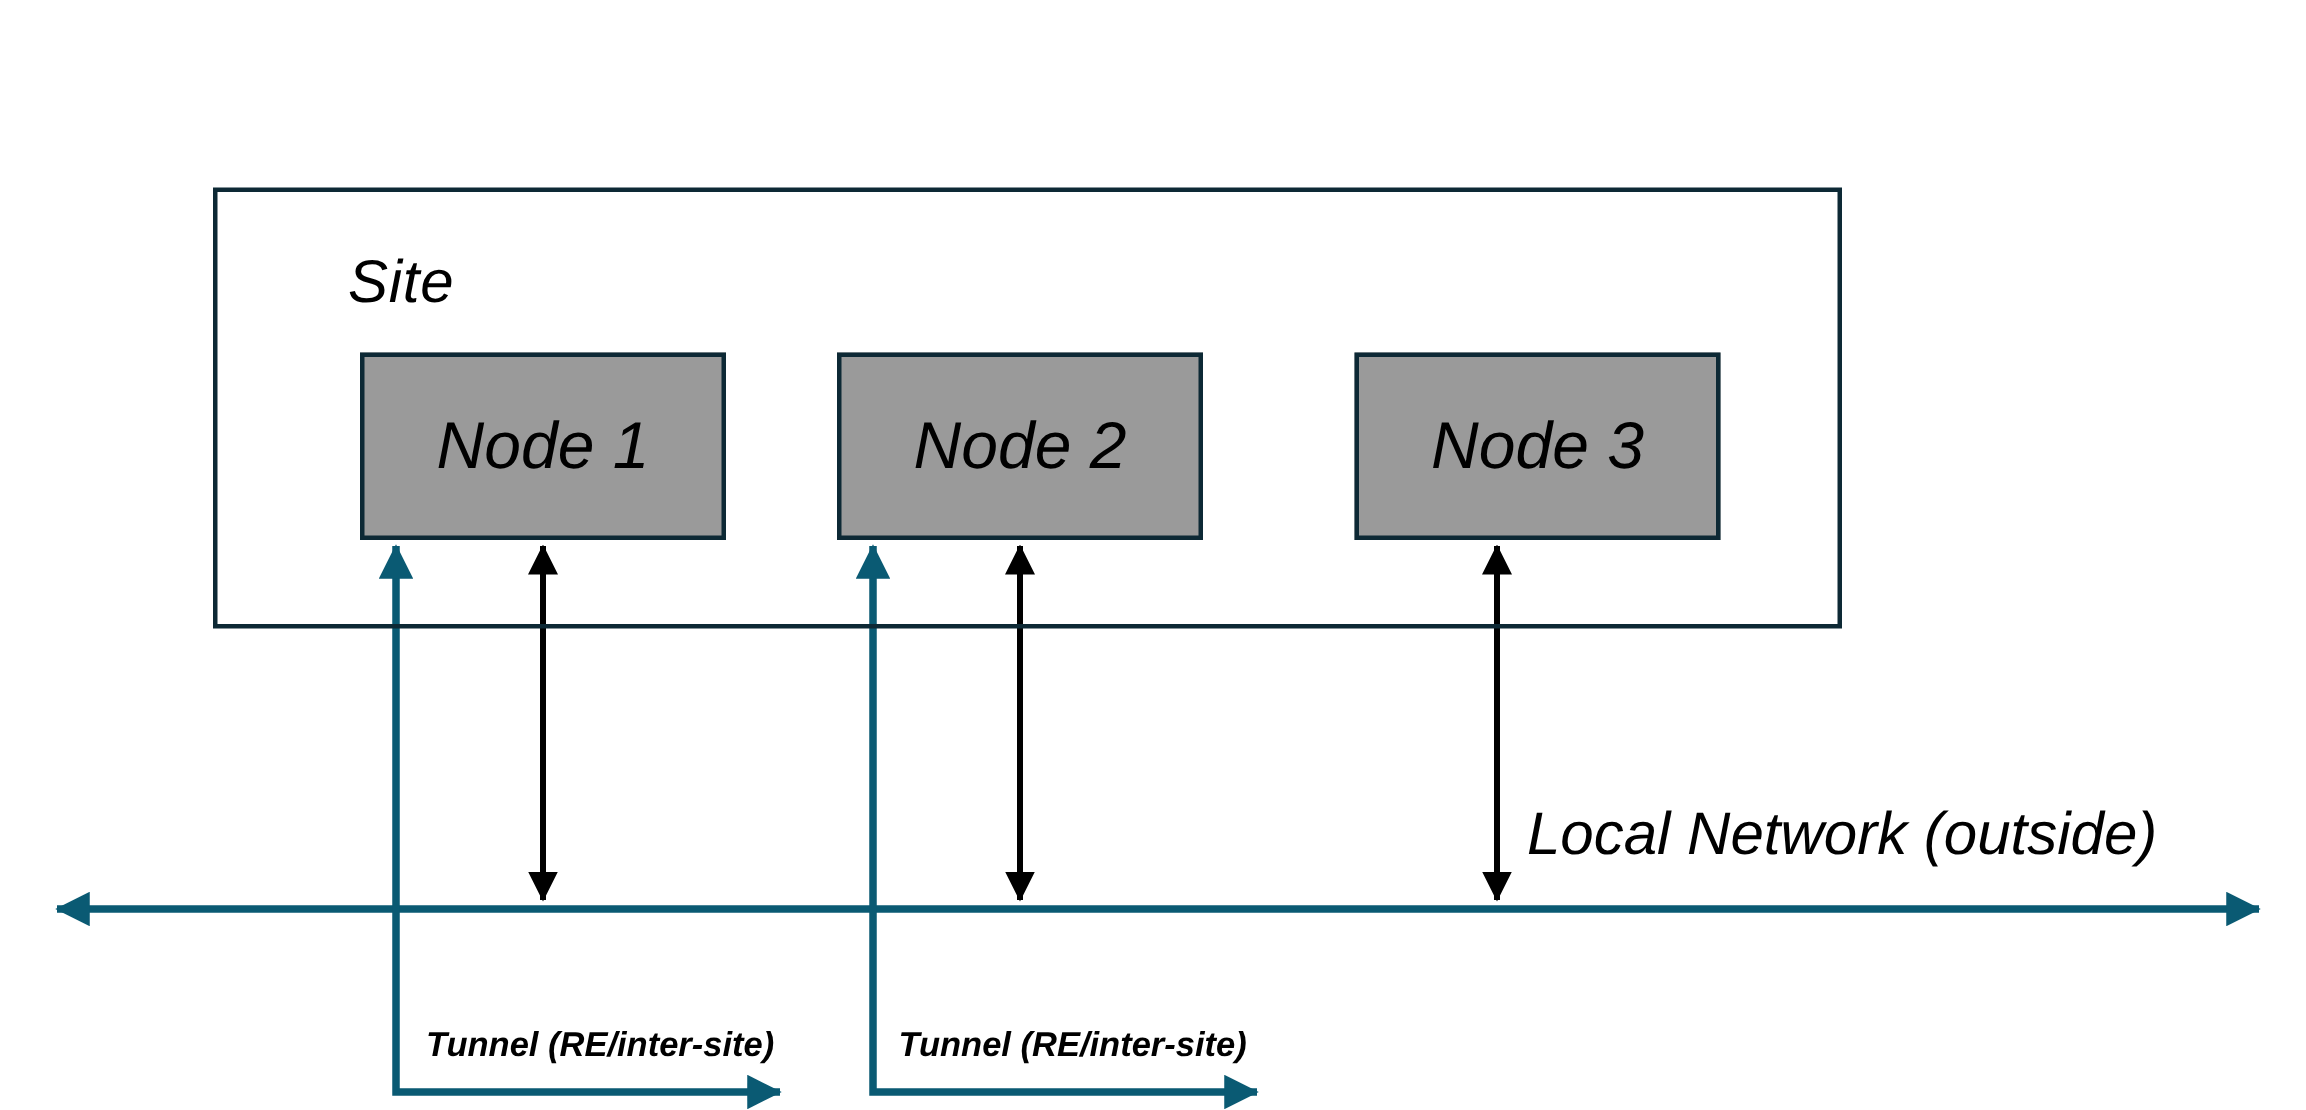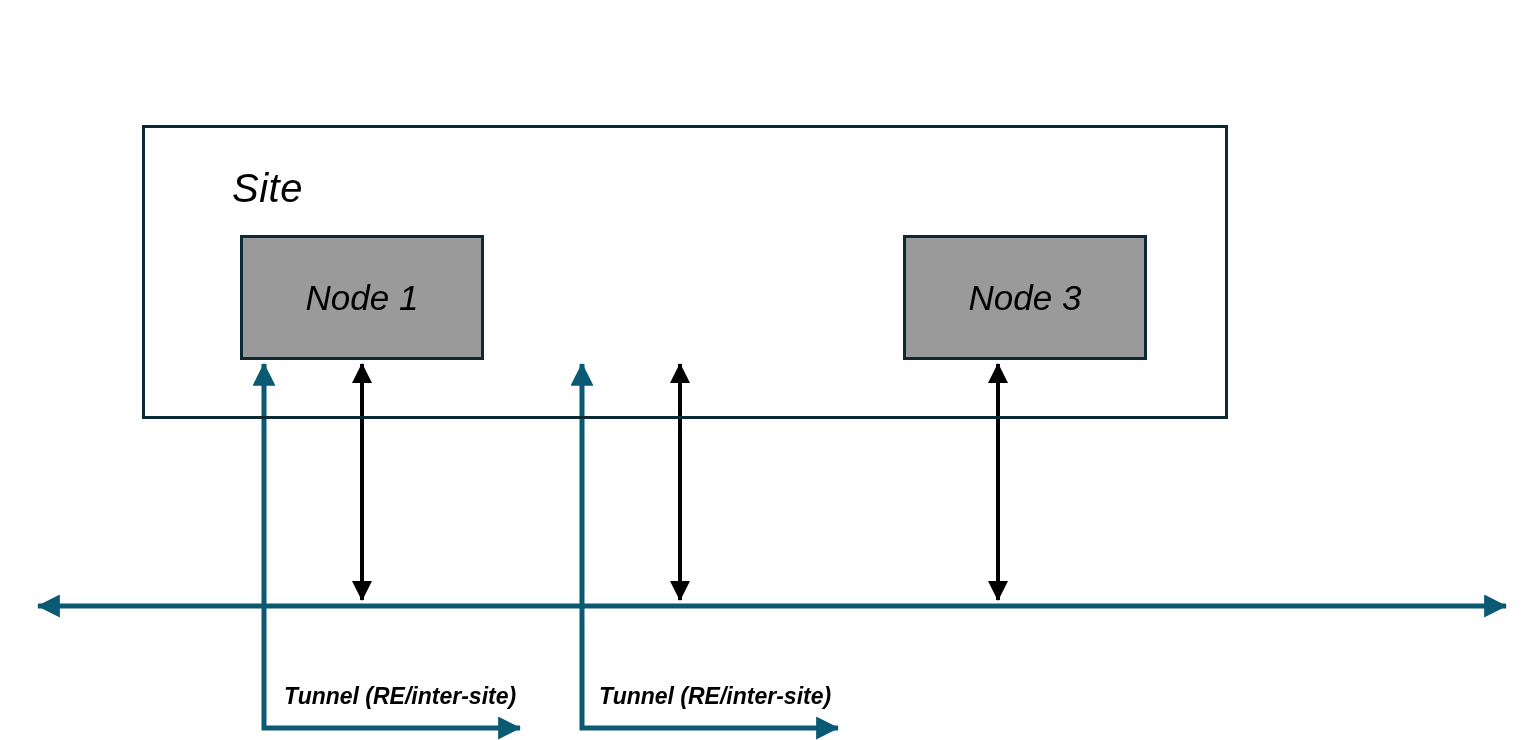--- a/index.html
+++ b/index.html
@@ -46,21 +46,21 @@
     position: absolute;
     top: 235px;
     width: 244px; height: 125px;
     background: var(--node_fill);
     border: 3px solid var(--dark_border);
     display: flex;
     align-items: center;
     justify-content: center;
   }
   .node-label {
-    font-size: 35px;
+    font-size: 44px;
     color: var(--text);
   }
   .node-1 { left: 240px; }
   .node-2 { left: 558px; }
   .node-3 { left: 871px; margin-left: 32px; }
   .network-label {
     position: absolute;
     left: 1018px; top: 534px;
     font-size: 40px;
     color: var(--text);
@@ -103,21 +103,25 @@
     <polyline class="teal-stroke" points="264,364 264,728 520,728" stroke-width="5" marker-start="url(#arrow-teal)" marker-end="url(#arrow-teal)"></polyline>
     <polyline class="teal-stroke" points="582,364 582,728 838,728" stroke-width="5" marker-start="url(#arrow-teal)" marker-end="url(#arrow-teal)"></polyline>
   </svg>
 
   <div class="site-box"></div>
   <div class="site-label">Site</div>
 
   <div class="node node-1">
     <span class="node-label">Node 1</span>
   </div>
+  <div class="node node-2">
+    <span class="node-label">Node 2</span>
+  </div>
   <div class="node node-3">
     <span class="node-label">Node 3</span>
   </div>
 
+  <div class="network-label">Local Network (outside)</div>
 
   <div class="tunnel-label tunnel-label-1">Tunnel (RE/inter-site)</div>
   <div class="tunnel-label tunnel-label-2">Tunnel (RE/inter-site)</div>
 
 </div>
 
 </body></html>

